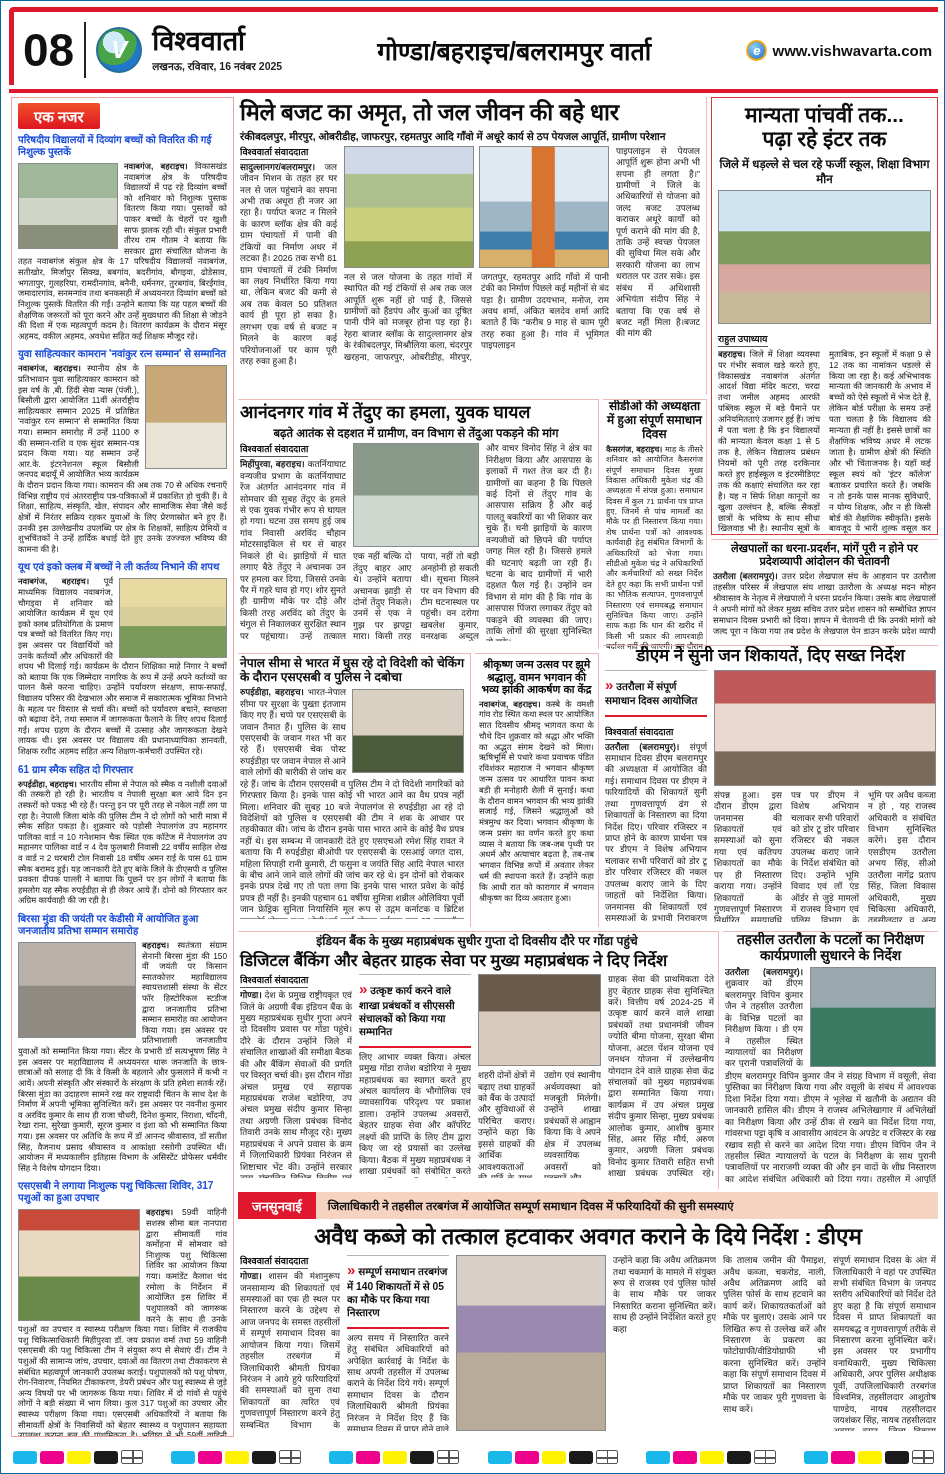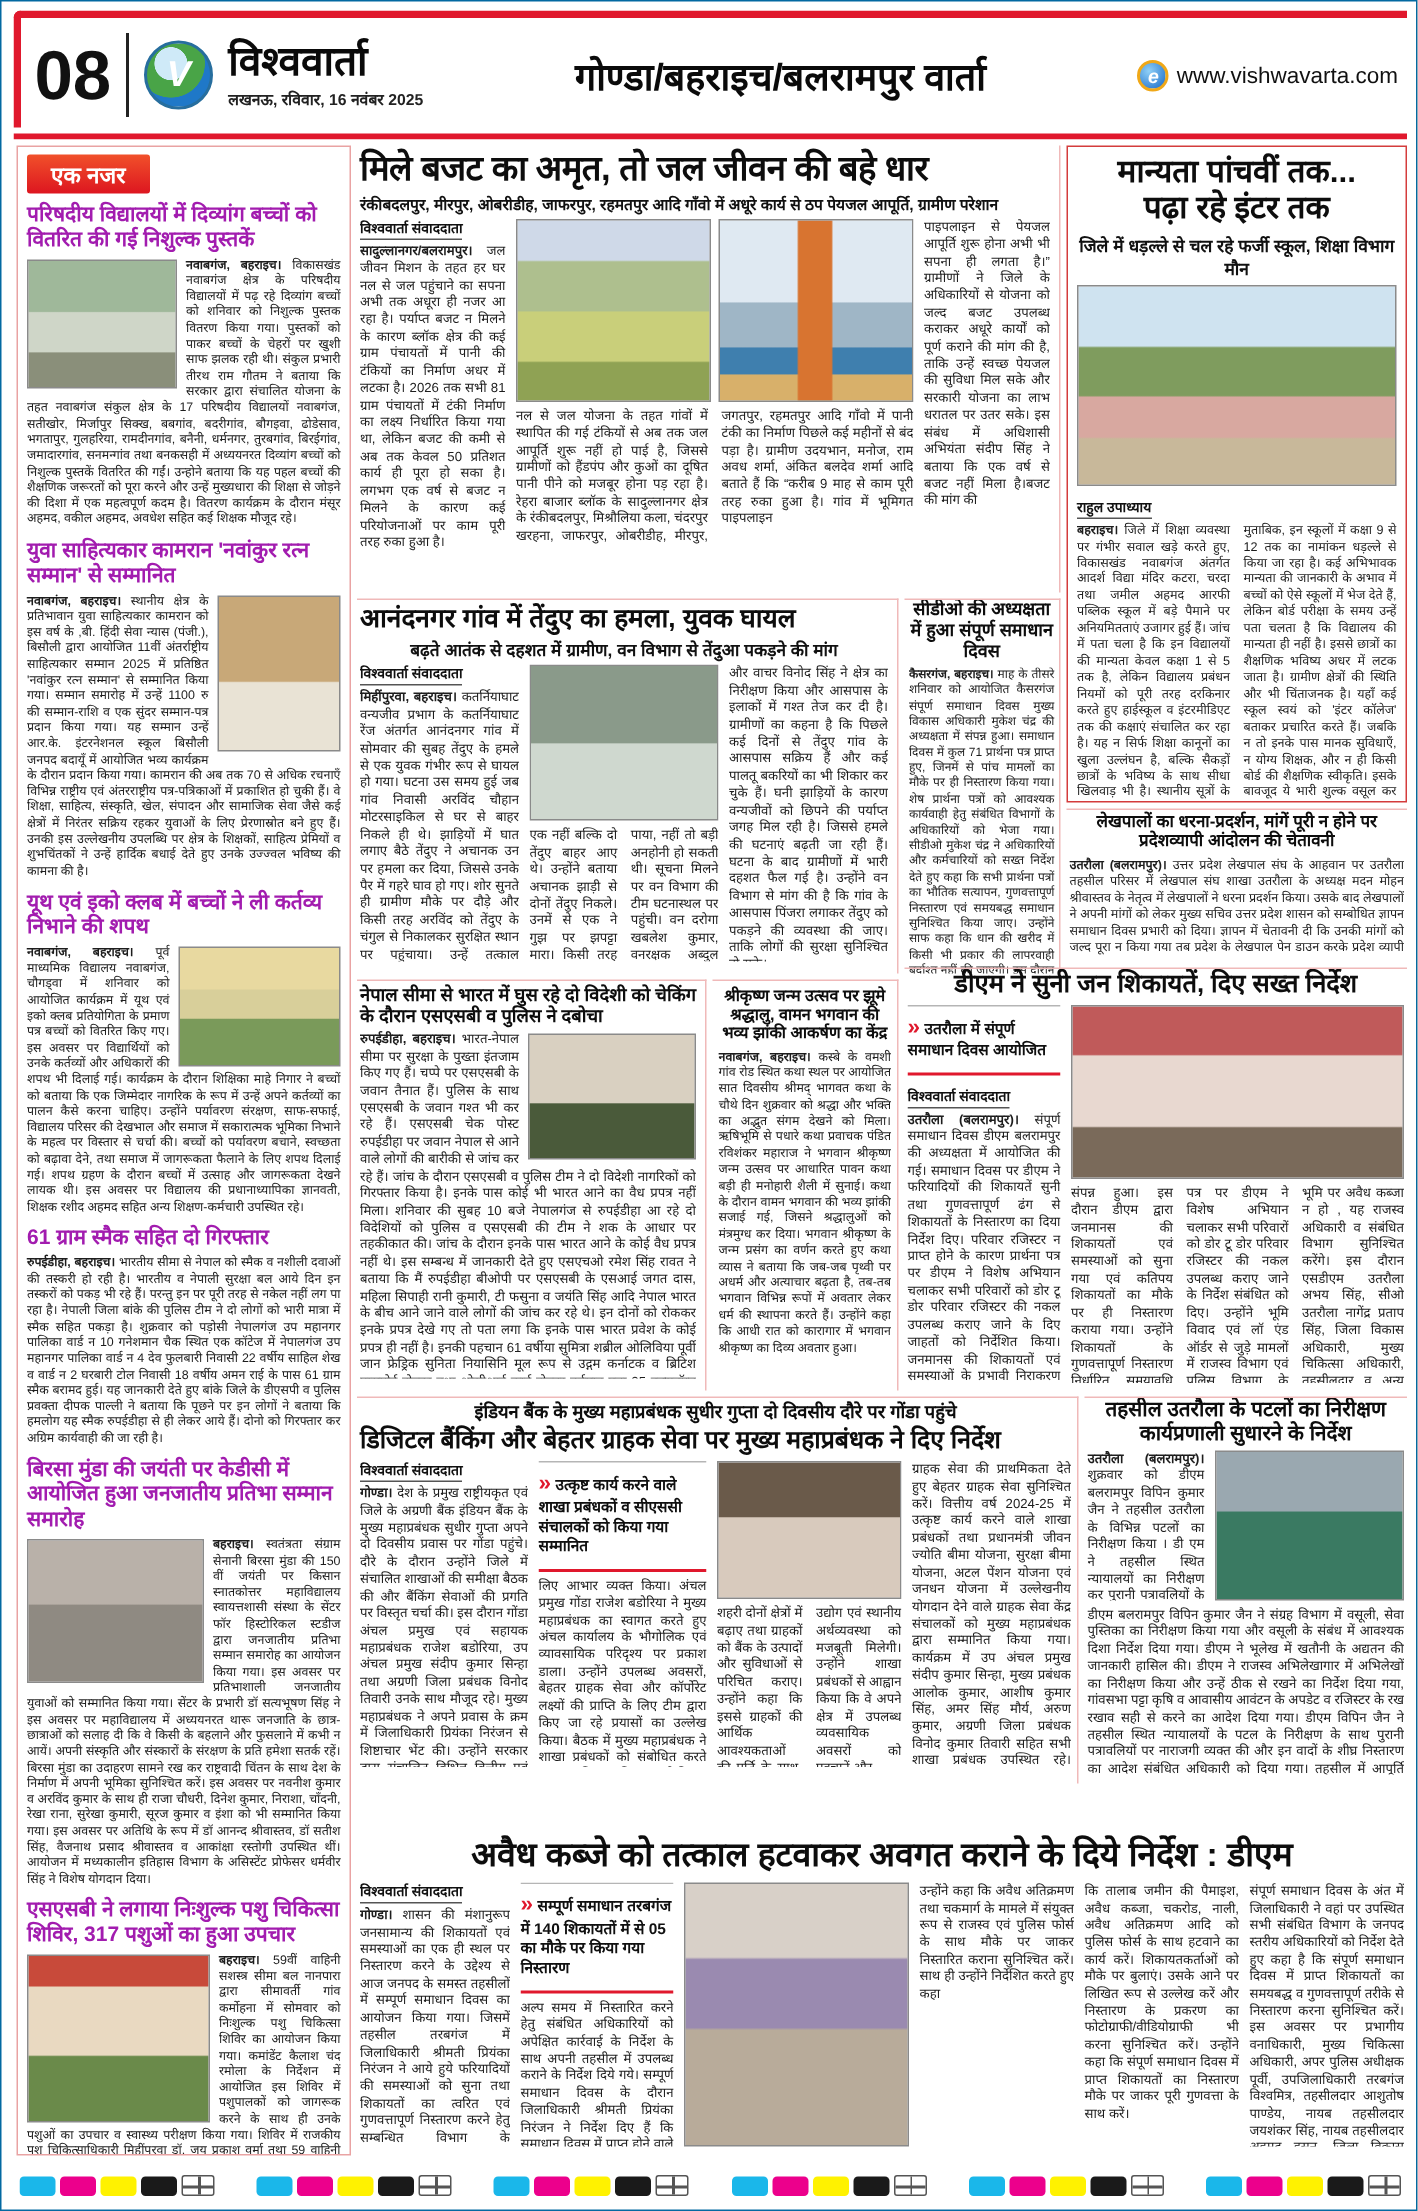--- a/index.html
+++ b/index.html
@@ -31,26 +31,26 @@
 .hwrap{position:absolute;left:14px;top:8px;right:6px;height:70px;display:flex;align-items:center;gap:10px}
 .pgnum{font-size:46px;font-weight:700;color:#111;line-height:1}
 .vdiv{width:2px;height:56px;background:#222}
 .vv-logo{width:46px;height:46px;border-radius:50%;border:2px solid #276e9e;background:radial-gradient(circle at 38% 32%,#cfeaf8 0 28%,#49a447 29% 58%,#1f78c8 59% 100%);display:flex;align-items:center;justify-content:center;color:#fff;font-weight:700;font-size:24px;font-style:italic}
 .mast{display:flex;flex-direction:column;justify-content:center}
 .mast .nm{font-size:27px;font-weight:700;color:#0a0a0a;line-height:1.05}
 .mast .ed{font-size:10.5px;font-weight:700;color:#222;margin-top:3px}
 .sect{flex:1;text-align:center;font-size:25px;font-weight:700;color:#0a0a0a}
 .web{display:flex;align-items:center;gap:5px}
 .ie{width:21px;height:21px;border-radius:50%;background:radial-gradient(circle at 35% 32%,#8fd0f7,#1668c8);border:2px solid #f0a818;color:#fff;font-weight:700;font-size:13px;display:flex;align-items:center;justify-content:center;font-style:italic}
-.weburl{font-size:15px;font-weight:400;color:#111}
+.weburl{font-size:15px;font-weight:700;color:#111}
 
 #sidebar{left:10px;top:96px;width:223px;height:1340px;border:1px solid #e9a3a3;padding:5px 6px}
 .tag{display:inline-block;background:linear-gradient(180deg,#f1502a,#dd1620);color:#fff;font-weight:700;font-size:15px;padding:3px 16px;border-radius:2px;margin-bottom:5px}
 .s-art{margin-bottom:7px}
-.s-hl{font-weight:700;font-size:14px;line-height:1.2;color:#a21caf;margin-bottom:3px}
+.s-hl{font-weight:700;font-size:10px;line-height:1.2;color:#1d4ed8;margin-bottom:3px}
 .s-bd{font-size:8.3px;line-height:1.28;text-align:justify;color:#1d1d1d}
 
 .p-books{background:linear-gradient(180deg,#9fb89a 0 40%,#cfd6c8 41% 72%,#8a8f7a 73% 100%)}
 .p-portrait{background:linear-gradient(180deg,#c8a878 0 55%,#e9e3d5 56% 100%)}
 .p-eco{background:linear-gradient(180deg,#e8d9a0 0 35%,#d8cf9a 36% 60%,#7a9a5a 61% 100%)}
 .p-birsa{background:linear-gradient(180deg,#b9b1a9 0 45%,#8f8a82 46% 100%)}
 .p-camp{background:linear-gradient(180deg,#c84a3a 0 18%,#e9d9c1 19% 60%,#6a8a4a 61% 100%)}
 .p-field{background:linear-gradient(180deg,#cfd9e8 0 22%,#aebf8e 23% 50%,#c9cf7a 51% 78%,#8fa254 79% 100%)}
 .p-tower{background:linear-gradient(90deg,rgba(216,108,42,0) 0 40%,#d87430 41% 58%,rgba(0,0,0,0) 59% 100%),linear-gradient(180deg,#dfe9f2 0 45%,#9fb6c6 46% 70%,#3f7fae 71% 85%,#d8b06a 86% 100%)}
 .p-gate{background:linear-gradient(180deg,#cfe3f0 0 30%,#7f9c5e 31% 55%,#d8a8a0 56% 76%,#c8b89a 77% 100%)}
@@ -309,20 +309,24 @@
     <div class="row" style="height:100px">
       <div class="bd" style="flex:1;overflow:hidden">
         <b class="dl">उतरौला (बलरामपुर)।</b>
         <span>शुक्रवार को डीएम बलरामपुर विपिन कुमार जैन ने तहसील उतरौला के विभिन्न पटलों का निरीक्षण किया । डी एम ने तहसील स्थित न्यायालयों का निरीक्षण कर पुरानी पत्रावलियों के निस्तारण पर नाराजगी जाहिर की गई।</span>
       </div>
       <span class="photo p-tehsil" style="width:126px;height:100px"></span>
     </div>
     <div class="bd" style="margin-top:4px;height:112px;overflow:hidden">डीएम बलरामपुर विपिन कुमार जैन ने संग्रह विभाग में वसूली, सेवा पुस्तिका का निरीक्षण किया गया और वसूली के संबंध में आवश्यक दिशा निर्देश दिया गया। डीएम ने भूलेख में खतौनी के अद्यतन की जानकारी हासिल की। डीएम ने राजस्व अभिलेखागार में अभिलेखों का निरीक्षण किया और उन्हें ठीक से रखने का निर्देश दिया गया, गांवसभा पट्टा कृषि व आवासीय आवंटन के अपडेट व रजिस्टर के रख रखाव सही से करने का आदेश दिया गया। डीएम विपिन जैन ने तहसील स्थित न्यायालयों के पटल के निरीक्षण के साथ पुरानी पत्रावलियों पर नाराजगी व्यक्त की और इन वादों के शीघ्र निस्तारण का आदेश संबंधित अधिकारी को दिया गया। तहसील में आपूर्ति विभाग का भी निरीक्षण किया गया। निरीक्षण के समय उपजिलाधिकारी अभय सिंह, तहसीलदार धीरेंद्र कुमार, नायब तहसीलदार रेहरा अजीत सिंह सहित तहसील के गणेश सिंह, गंशाराम पांडेय, रवि कुमार, रघुराज व प्रमोद कुमार आदि मौजूद रहे।</div>
   </div>
 
+  <div class="abs" id="jansun">
+    <div class="jlabel">जनसुनवाई</div>
+    <div class="jbar">जिलाधिकारी ने तहसील तरबगंज में आयोजित सम्पूर्ण समाधान दिवस में फरियादियों की सुनी समस्याएं</div>
+  </div>
 
   <div class="abs" id="avaidh">
     <div class="hl hl1 nw">अवैध कब्जे को तत्काल हटवाकर अवगत कराने के दिये निर्देश : डीएम</div>
     <div class="row" style="height:176px">
       <div class="bd" style="width:100px;overflow:hidden">
         <span class="byl">विश्ववार्ता संवाददाता</span><br>
         <b class="dl">गोण्डा।</b>
         <span>शासन की मंशानुरूप जनसामान्य की शिकायतों एवं समस्याओं का एक ही स्थल पर निस्तारण करने के उद्देश्य से आज जनपद के समस्त तहसीलों में सम्पूर्ण समाधान दिवस का आयोजन किया गया। जिसमें तहसील तरबगंज में जिलाधिकारी श्रीमती प्रियंका निरंजन ने आये हुये फरियादियों की समस्याओं को सुना तथा शिकायतों का त्वरित एवं गुणवत्तापूर्ण निस्तारण करने हेतु सम्बन्धित विभाग के अधिकारियों को प्रेषित किया गया। जनसुनवाई के दौरान तहसील तरबगंज में कुल 140 प्रार्थना पत्र प्राप्त हुये जिसमें 05 प्रार्थना पत्रों का मौके पर ही निस्तारित कर दिया गया है शेष को</span>
       </div>
       <div style="width:102px;overflow:hidden">

